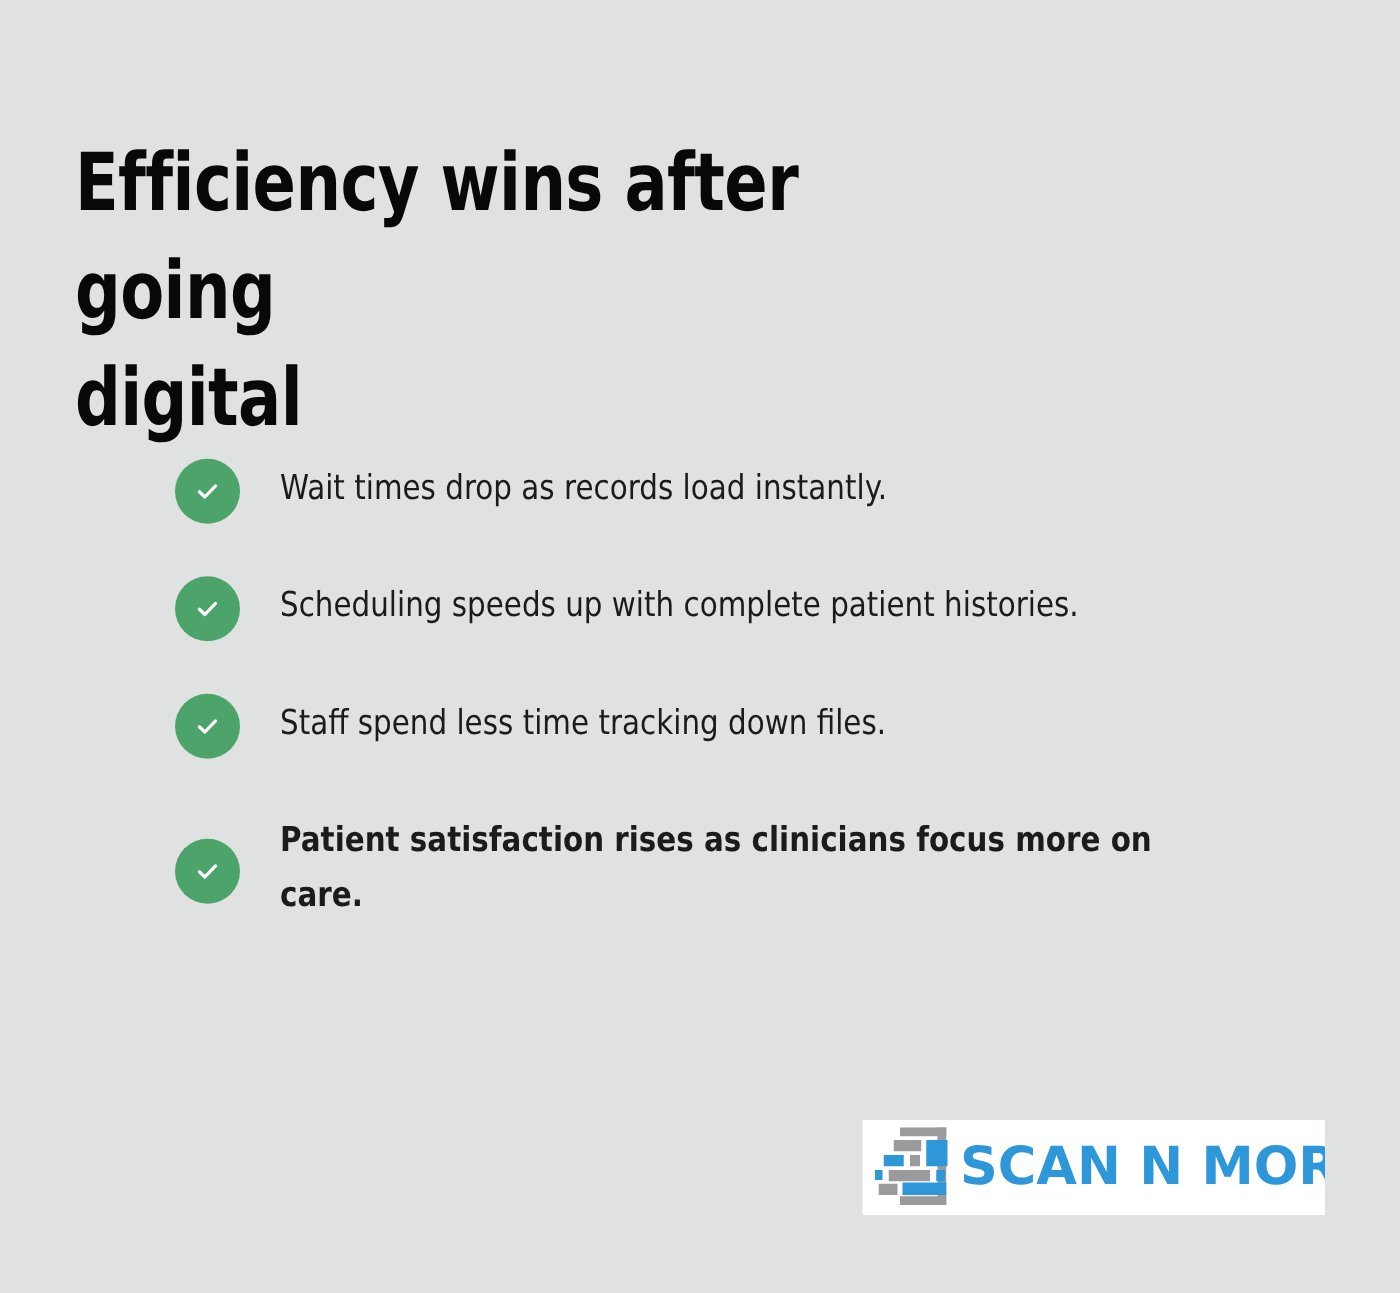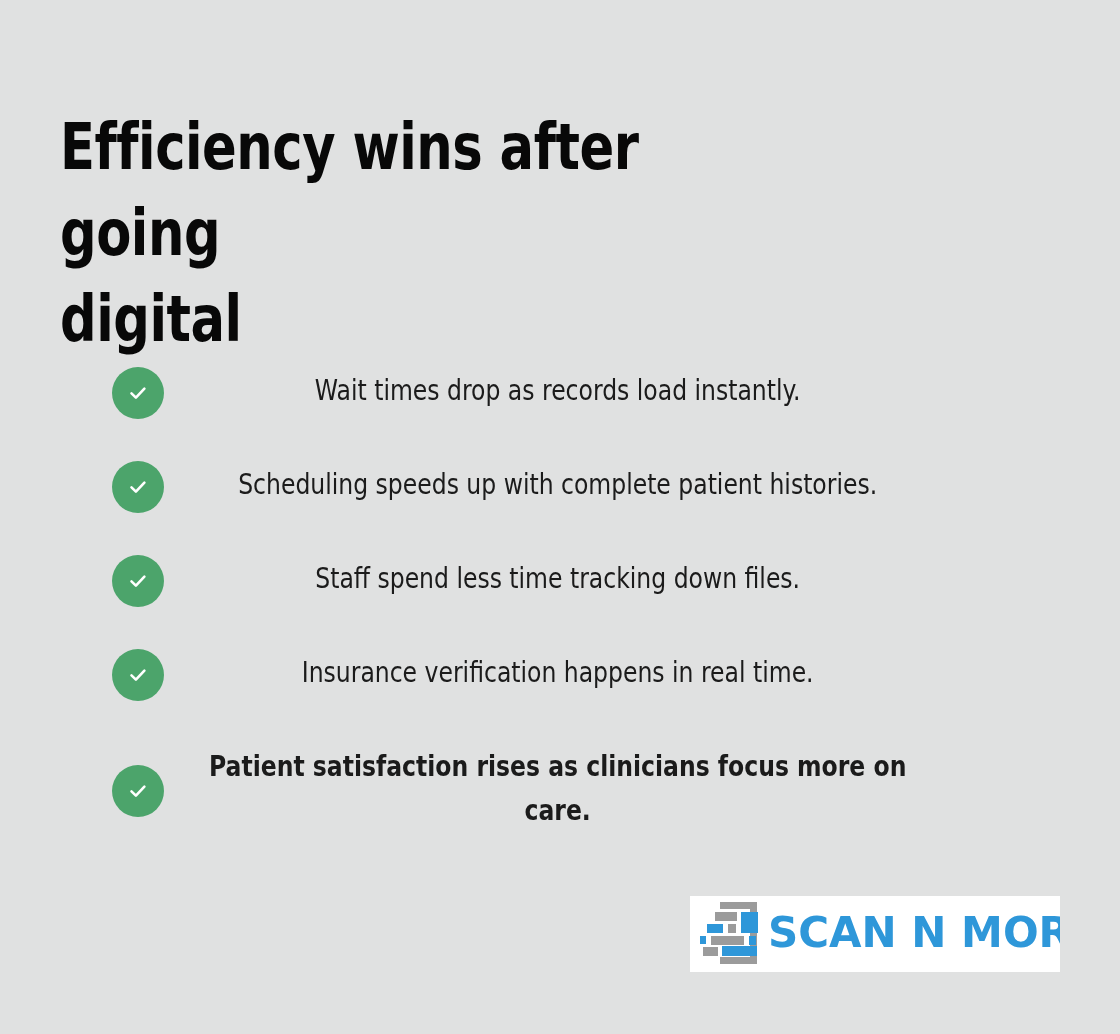--- a/index.html
+++ b/index.html
@@ -38,24 +38,23 @@
     letter-spacing: -0.6px;
     color: #080808;
     transform: scaleX(0.80);
     transform-origin: left top;
     white-space: pre-line;
   }
 
   
   .bullet-list {
     position: absolute;
-    left: 112px;
+    left: 140px;
     top: 365px;
     width: 930px;
-    text-align: center;
   }
   .bullet-row {
     display: flex;
     align-items: flex-start;
     min-height: 52px;
     margin-bottom: 40px;
   }
   .bullet-row:last-child { margin-bottom: 0; font-weight: bold; }
 
   .check-badge {
@@ -178,28 +177,20 @@
 
     <div class="bullet-row">
       <span class="check-badge">
         <svg width="26" height="26" viewBox="0 0 26 26" aria-hidden="true">
           <path d="M6.5 13.4 L10.9 17.6 L19.4 8.7" fill="none" stroke="#ffffff" stroke-width="2.6" stroke-linecap="round" stroke-linejoin="round"></path>
         </svg>
       </span>
       <span class="bullet-text">Staff spend less time tracking down files.</span>
     </div>
 
-    <div class="bullet-row">
-      <span class="check-badge">
-        <svg width="26" height="26" viewBox="0 0 26 26" aria-hidden="true">
-          <path d="M6.5 13.4 L10.9 17.6 L19.4 8.7" fill="none" stroke="#ffffff" stroke-width="2.6" stroke-linecap="round" stroke-linejoin="round"></path>
-        </svg>
-      </span>
-      <span class="bullet-text">Insurance verification happens in real time.</span>
-    </div>
 
     <div class="bullet-row two-line">
       <span class="check-badge">
         <svg width="26" height="26" viewBox="0 0 26 26" aria-hidden="true">
           <path d="M6.5 13.4 L10.9 17.6 L19.4 8.7" fill="none" stroke="#ffffff" stroke-width="2.6" stroke-linecap="round" stroke-linejoin="round"></path>
         </svg>
       </span>
       <span class="bullet-text">Patient satisfaction rises as clinicians focus more on care.</span>
     </div>
 

